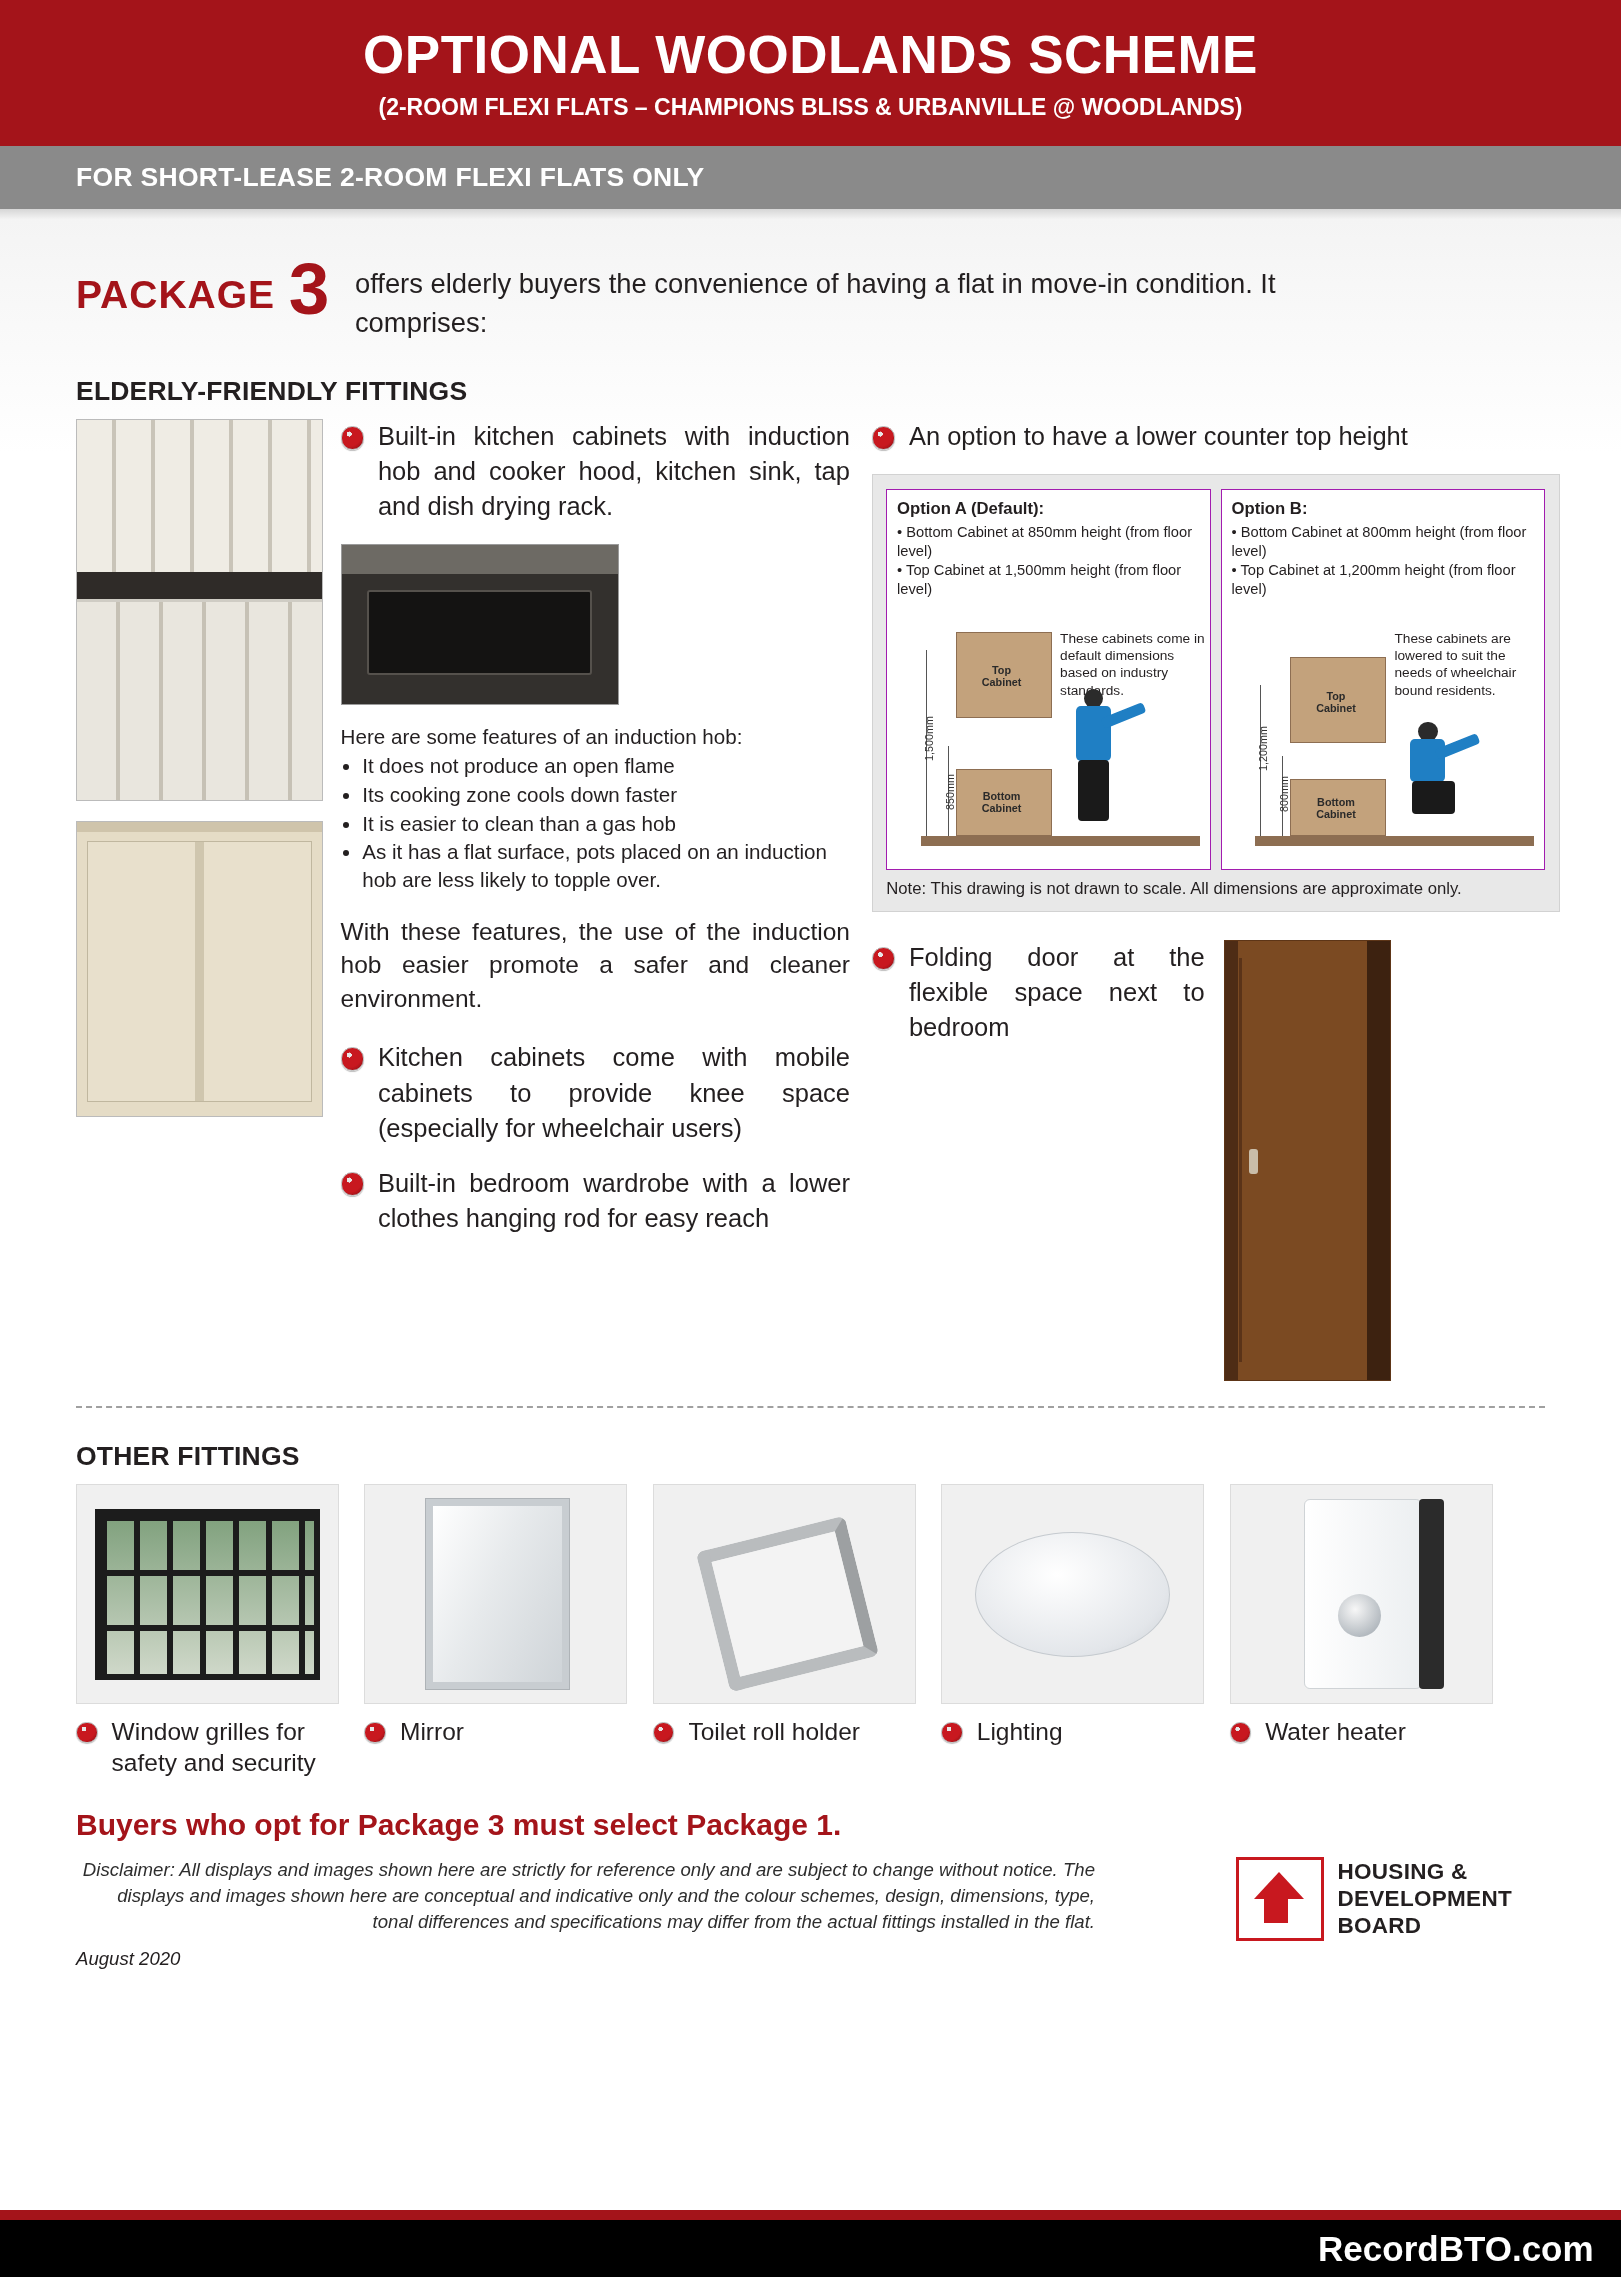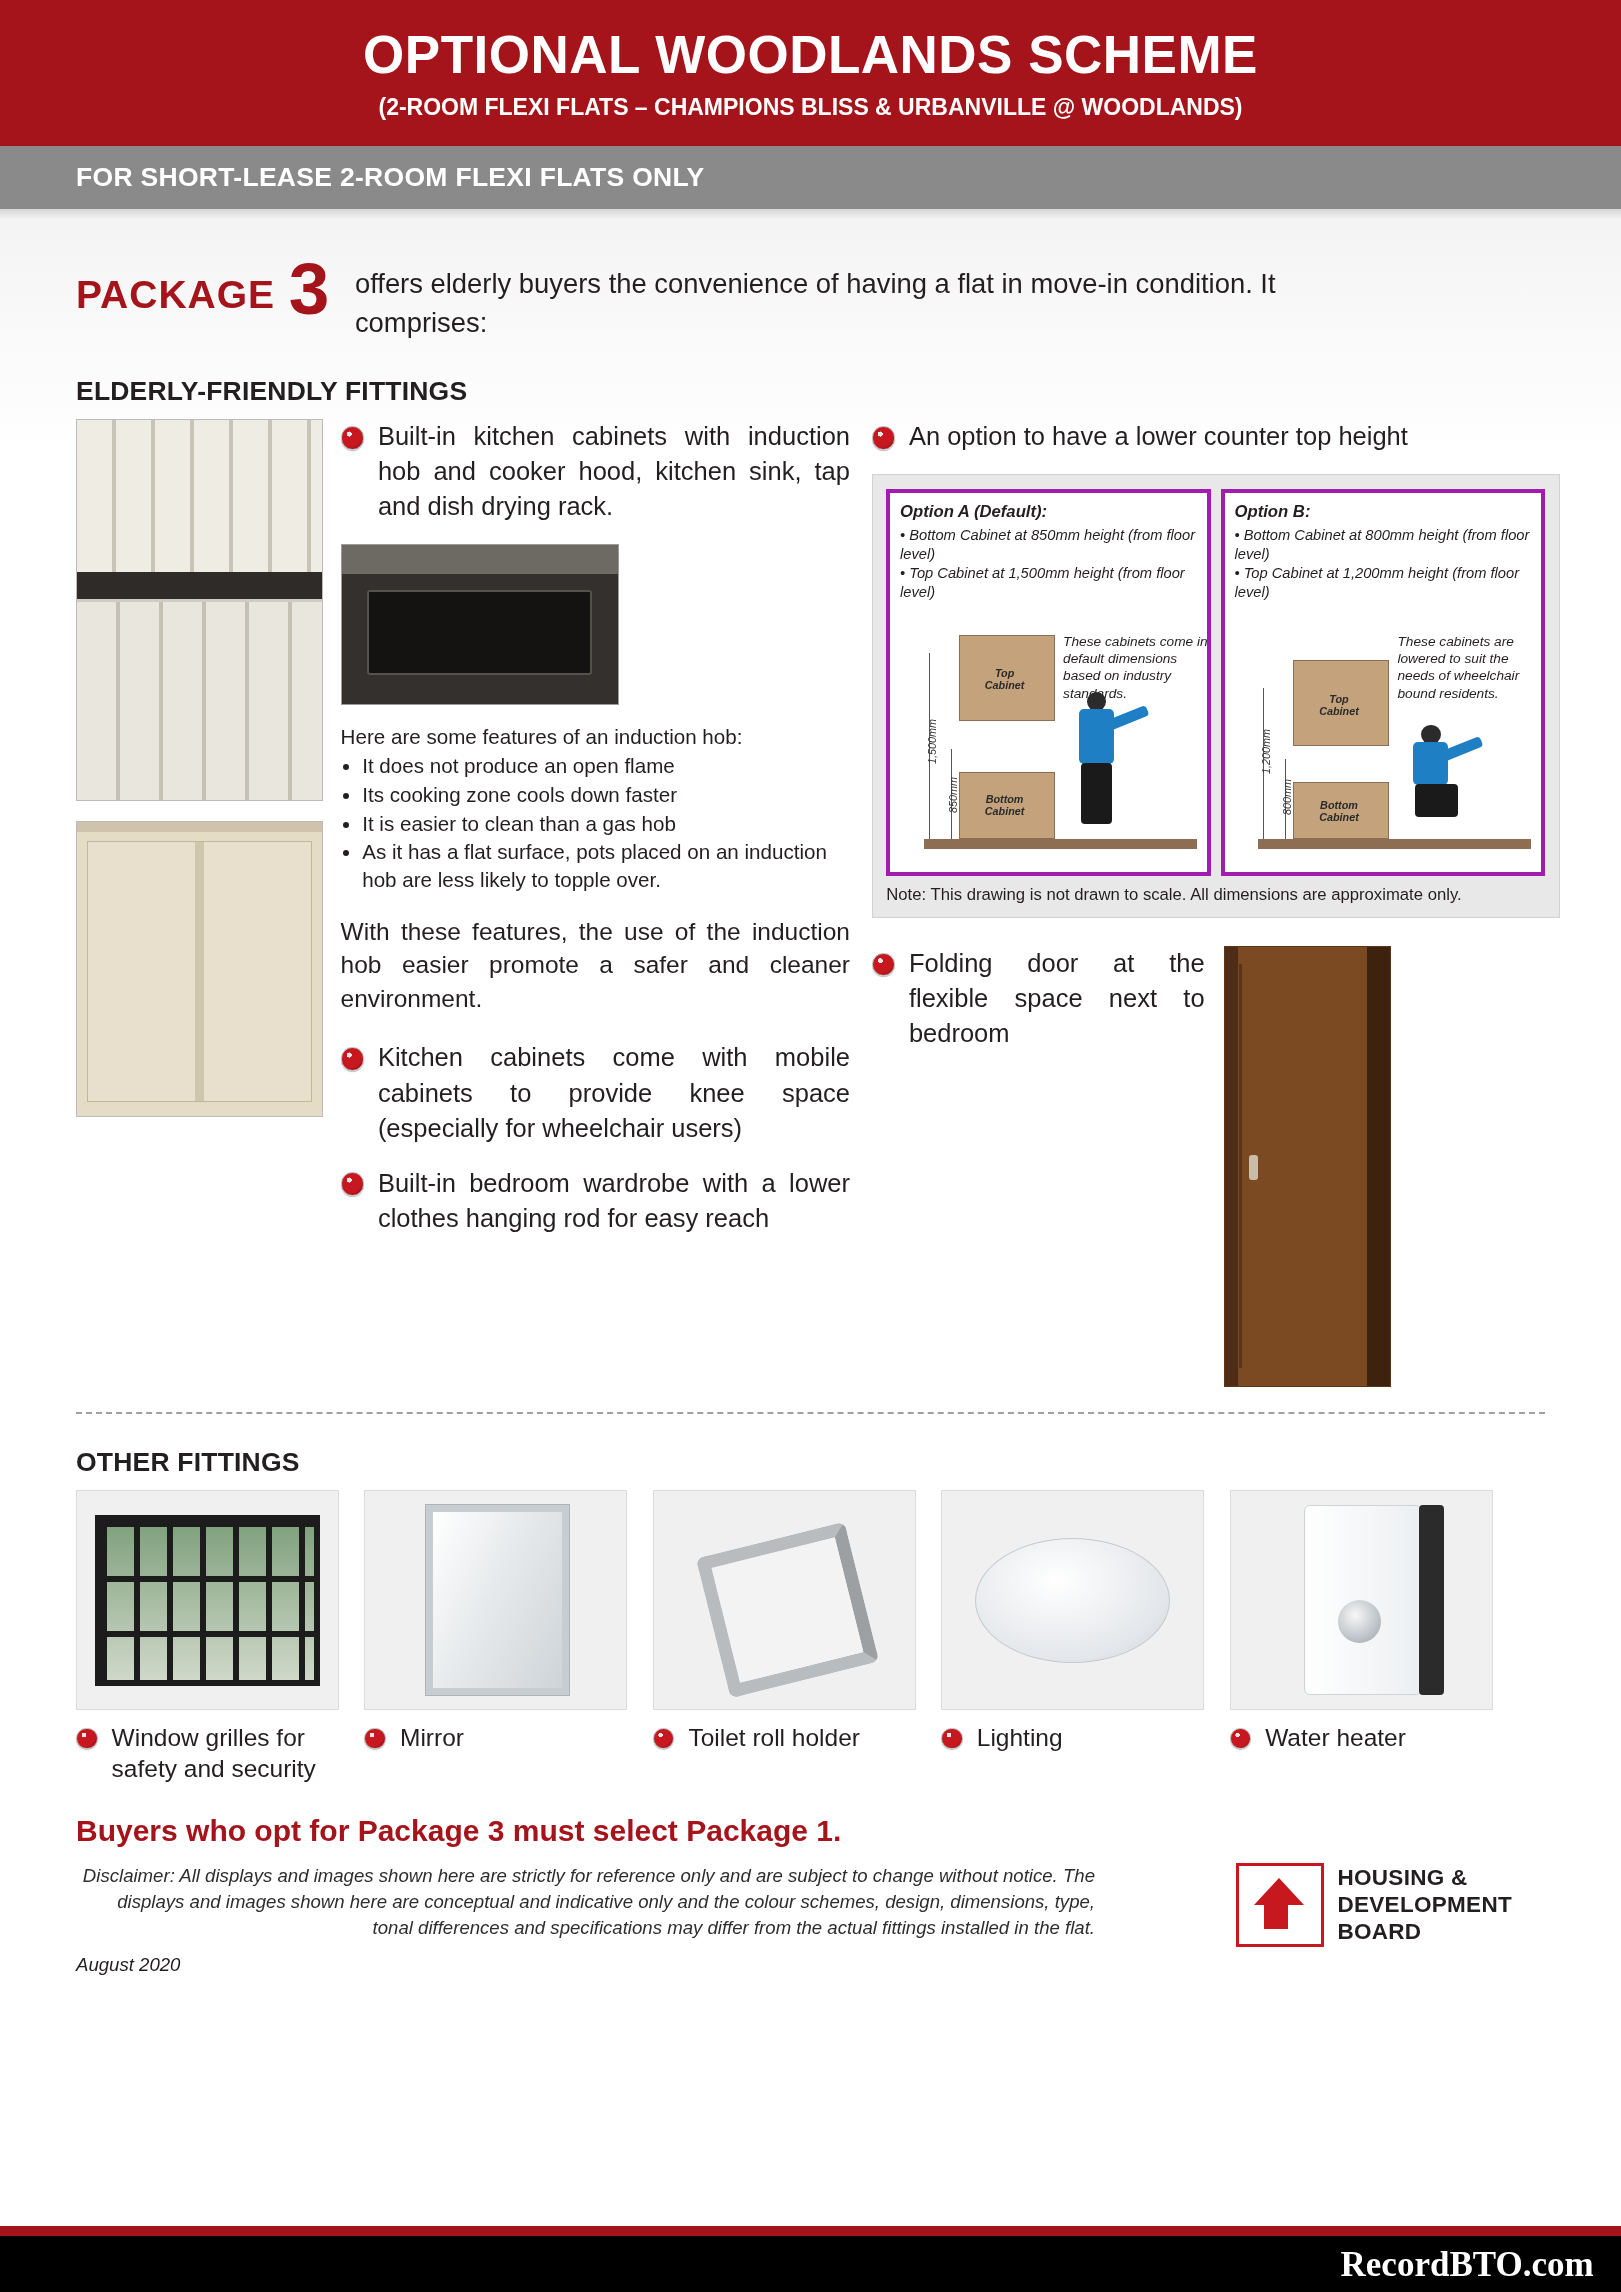--- a/index.html
+++ b/index.html
@@ -196,25 +196,24 @@
   .diagram-box {
     background: #e8e8e8;
     border: 1px solid #d2d2d2;
     padding: 13.7px 13.7px 11.8px 13.7px;
     margin-top: 13.7px;
     width: 659px;
   }
   .opt-wrap { display: flex; gap: 9.8px; }
   .opt {
     background: #ffffff;
-    border: 4px solid #a21caf;
+    border: 1px solid #a21caf;
     width: 50%;
     padding: 9.8px 9.8px 7.8px 9.8px;
     box-sizing: border-box;
-    font-style: italic;
   }
   .opt h4 { margin: 0 0 3.9px 0; font-size: 16.7px; }
   .opt .line { font-size: 14.7px; line-height: 1.28; margin: 0; }
   .scene {
     position: relative;
     height: 253px;
     margin-top: 9.8px;
     background: #ffffff;
   }
   .floor {
@@ -360,21 +359,21 @@
   .hdb-mark::before{
     content:""; position:absolute; left:25.5px; top:37px; width:23.5px;height:25.5px;background:#c8181f;
   }
   .hdb-txt { font-size: 22.5px; font-weight: bold; line-height: 1.18; letter-spacing:0.3px;}
   .redbar { height: 9.8px; background: #a4141a; }
   .bottombar {
     height: 57px; background: #000000; display: flex; align-items: center;
     justify-content: flex-end; padding-right: 27.4px;
   }
   .bottombar span { color: #ffffff; font-size: 35px; font-weight: bold; }
-  .watermark-strip { position:absolute; left:0; right:0; bottom:0;font-family:Liberation Serif, serif; }
+  .watermark-strip { position:absolute; left:0; right:0; bottom:16px; }
 </style>
 </head>
 <body>
 
 <div class="page">
 
   <div class="header">
     <h1>OPTIONAL WOODLANDS SCHEME</h1>
     <h2>(2-ROOM FLEXI FLATS – CHAMPIONS BLISS &amp; URBANVILLE @ WOODLANDS)</h2>
   </div>

